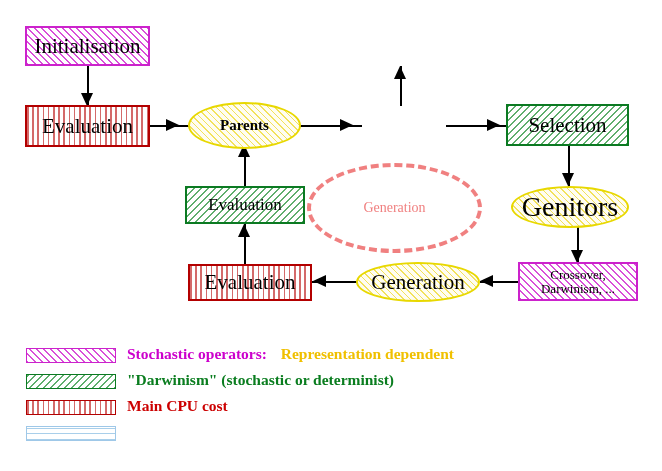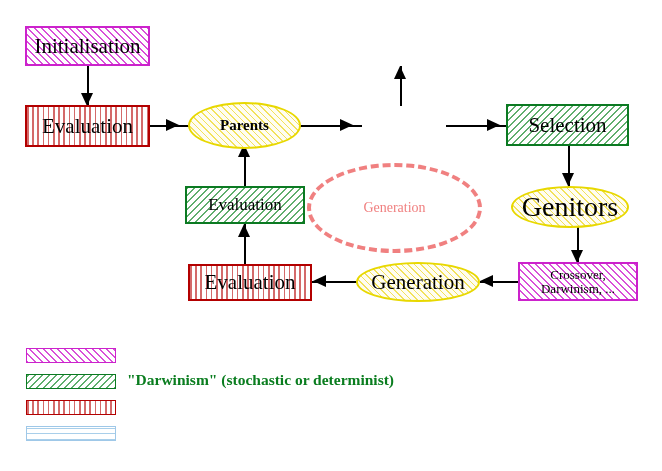--- a/index.html
+++ b/index.html
@@ -195,23 +195,30 @@
   <div class="node pat-diag-yellow ellipse" style="left:356px; top:262px; width:124px; height:40px; font-size:21px;">
     <span>Generation</span>
   </div>
 
   <div class="node pat-diag-magenta" style="left:518px; top:262px; width:120px; height:39px; font-size:13px; flex-direction:column;">
     <span>Crossover,</span>
     <span>Darwinism, ...</span>
   </div>
 
   <div class="legend-swatch pat-diag-magenta" style="left:26px; top:348px;"></div>
+  <div class="legend-text" style="top:345px;">
+    <span style="color:#cc00cc;">Stochastic operators:</span>
+    <span class="sub" style="color:#f0c000; margin-left:10px;">Representation dependent</span>
+  </div>
 
   <div class="legend-swatch pat-diag-green" style="left:26px; top:374px;"></div>
   <div class="legend-text" style="top:371px;">
     <span style="color:#0a7d1f;">"Darwinism" (stochastic or determinist)</span>
   </div>
 
   <div class="legend-swatch pat-vert-red" style="left:26px; top:400px;"></div>
+  <div class="legend-text" style="top:397px;">
+    <span style="color:#cc0000;">Main CPU cost</span>
+  </div>
 
   <div class="legend-swatch pat-horiz-blue" style="left:26px; top:426px;"></div>
 
 </div>
 
 </body></html>

